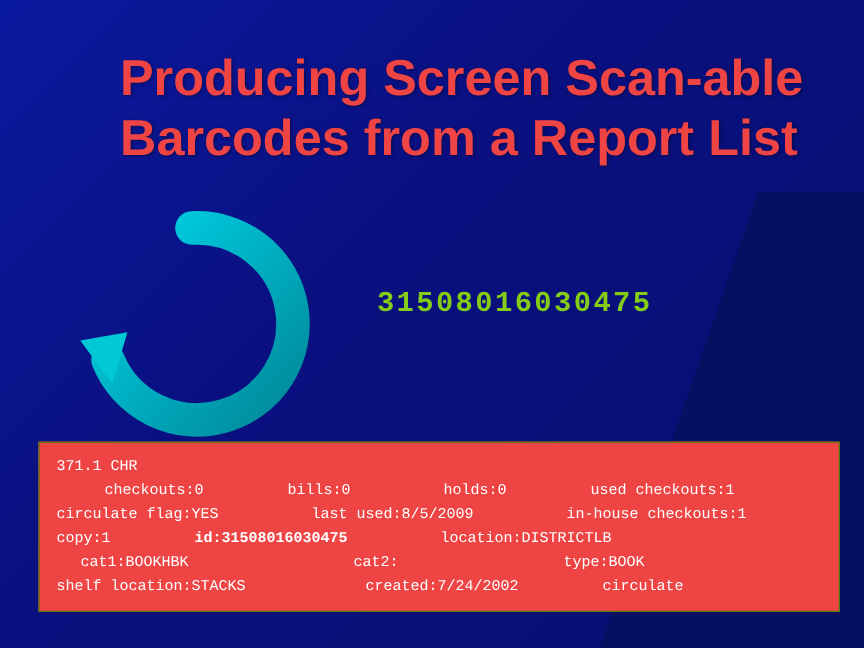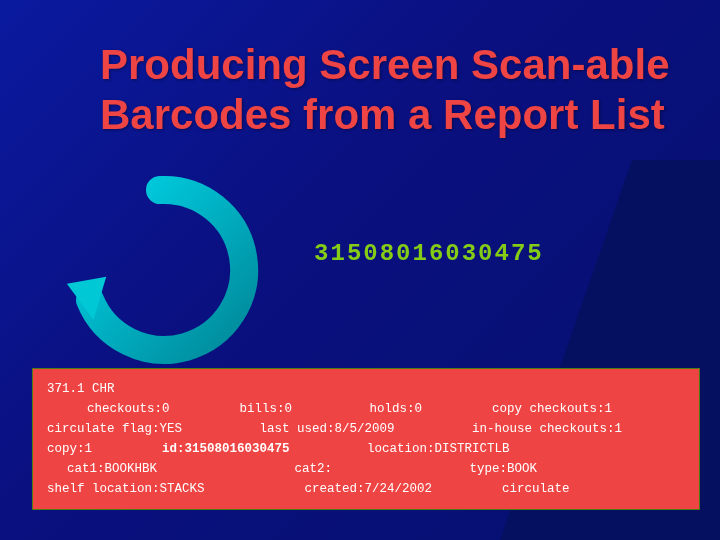--- a/index.html
+++ b/index.html
@@ -146,21 +146,21 @@
   </div>
 
   <div class="detail-row">
     <span class="indent"></span>
     <span>checkouts:0</span>
     &nbsp;&nbsp;&nbsp;&nbsp;
     <span>bills:0</span>
     &nbsp;&nbsp;&nbsp;&nbsp;&nbsp;
     <span>holds:0</span>
     &nbsp;&nbsp;&nbsp;&nbsp;
-    <span>copy checkouts:1</span>
+    <span>used checkouts:1</span>
   </div>
 
   <div class="detail-row">
     <span>circulate flag:YES</span>
     &nbsp;&nbsp;&nbsp;&nbsp;&nbsp;
     <span>last used:8/5/2009</span>
     &nbsp;&nbsp;&nbsp;&nbsp;&nbsp;
     <span>in-house checkouts:1</span>
   </div>
 

